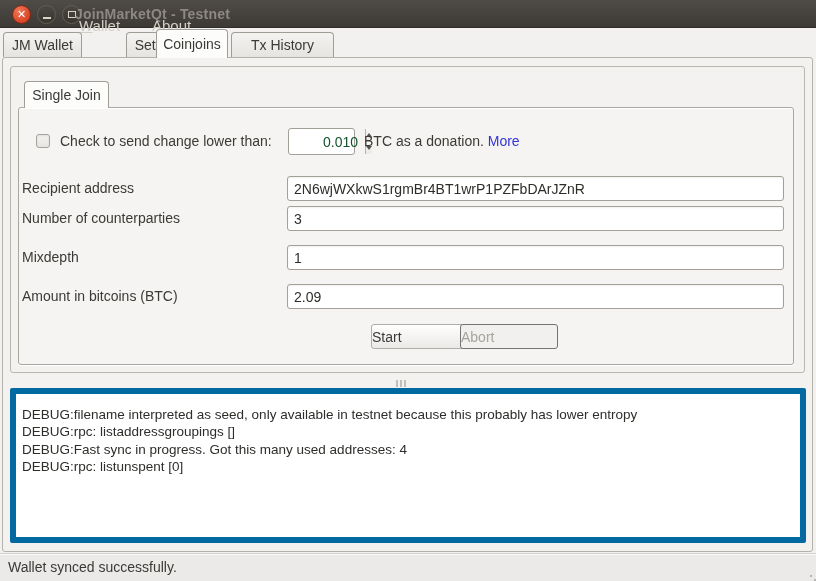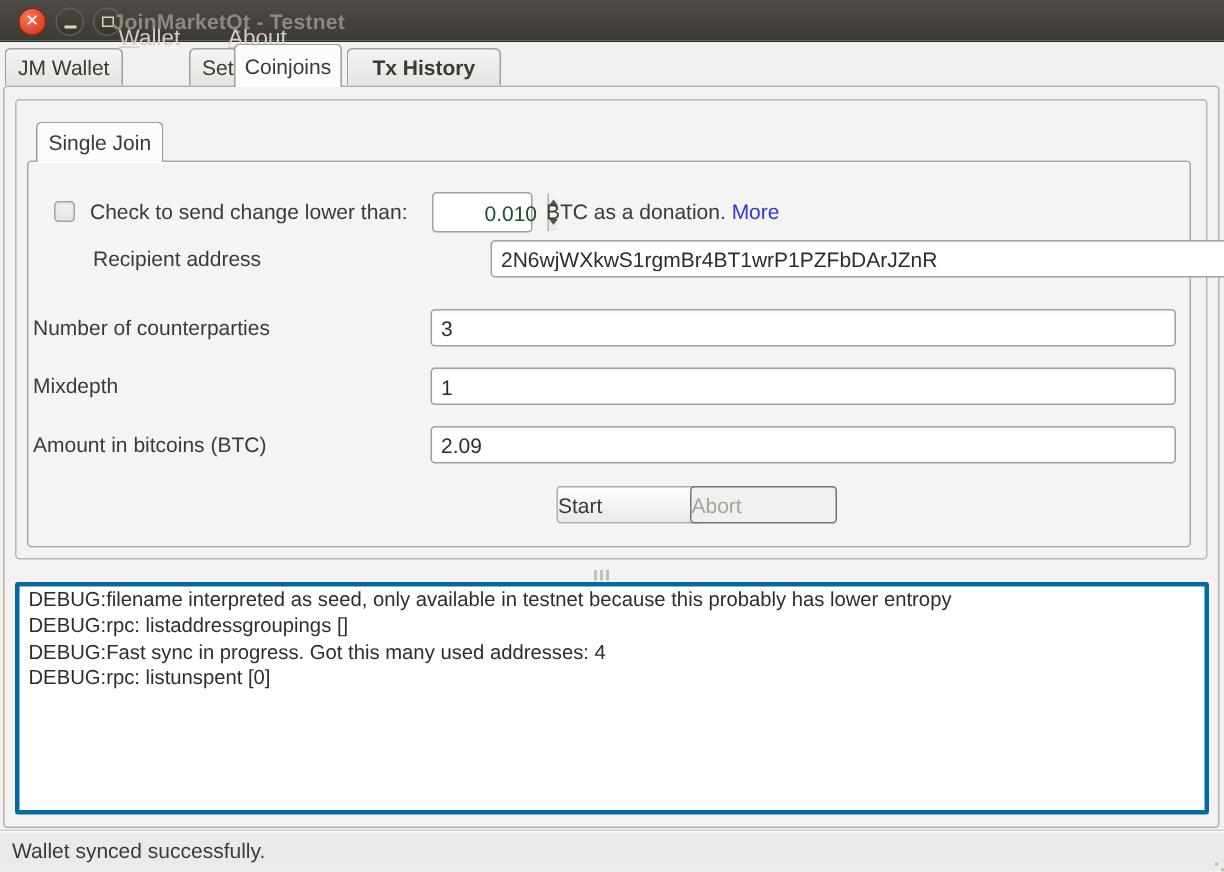--- a/index.html
+++ b/index.html
@@ -60,21 +60,21 @@
   }
   .tab.active {
     background:#fcfcfb; z-index:6;
     box-shadow:inset 0 1px 0 #fff;
   }
   .tab.main-active { top:29px; height:29px; line-height:28px; }
 
   #tab-jmwallet { left:3px;  width:79px; }
   #tab-settings { left:85px; width:68px;margin-left:41px; }
   #tab-coinjoins{ left:156px; width:72px; }
-  #tab-txhistory{ left:231px; width:103px;font-weight:bold; }
+  #tab-txhistory{ left:231px; width:103px; }
 
   .outer-pane {
     position:absolute; left:2px; top:57px; width:811px; height:495px;
     background:#f3f2f0; border:1px solid #b5b1ab; border-radius:3px; z-index:1;
   }
 
   
   .inner-frame {
     position:absolute; left:10px; top:66px; width:795px; height:307px;
     border:1px solid #bab6b0; border-radius:3px; z-index:2;
@@ -114,21 +114,21 @@
   .link { color:#3434d8; cursor:pointer; }
 
   
   .field-label { position:absolute; left:22px; line-height:25px; z-index:4; }
   .field-input {
     position:absolute; left:287px; width:497px; height:25px; z-index:4;
     background:#fff; border:1px solid #a39f99; border-radius:3px;
     font:inherit; color:#2e2d2a; padding:0 6px; outline:none;
     box-shadow:inset 0 1px 2px rgba(0,0,0,.06);
   }
-  .row1 { top:160px;margin-left:40px; } .row2 { top:206px; } .row3 { top:245px; } .row4 { top:284px; }
+  .row1 { top:176px; } .row2 { top:206px; } .row3 { top:245px; } .row4 { top:284px; }
 
   
   .btn {
     position:absolute; top:324px; width:98px; height:25px; z-index:4;
     border-radius:3px; font:inherit; text-align:left;margin-left:12px;
   }
   .btn-start {
     left:359px;
     background:linear-gradient(#fefefd,#ebe9e7);
     border:1px solid #b1ada7; color:#3b3a36;
@@ -140,22 +140,22 @@
   }
 
   
   .splitter { position:absolute; left:10px; top:378px; width:795px; height:9px; z-index:2; }
   .grip { position:absolute; left:386px; top:2px; display:flex; gap:2px; }
   .grip i { width:2px; height:7px; background:#c2beb8; }
 
   
   .log {
     position:absolute; left:10px; top:388px; width:796px; height:155px; z-index:2;
-    background:#fff; border:3px solid #0369a1; border-radius:2px;
-    padding:0 6px; font-size:13.5px; line-height:17.4px; color:#2e2d2a;
+    background:#fff; border:6px solid #0369a1; border-radius:2px;
+    padding:12px 6px; font-size:13.5px; line-height:17.4px; color:#2e2d2a;
     overflow:hidden;
   }
 
   
   .statusbar {
     position:absolute; left:0; top:553px; width:816px; height:28px;
     background:#eceae8; border-top:1px solid #d3d0cc;
     box-shadow:inset 0 1px 0 rgba(255,255,255,.75);
   }
   .status-text { position:absolute; left:8px; top:0; line-height:27px; }

